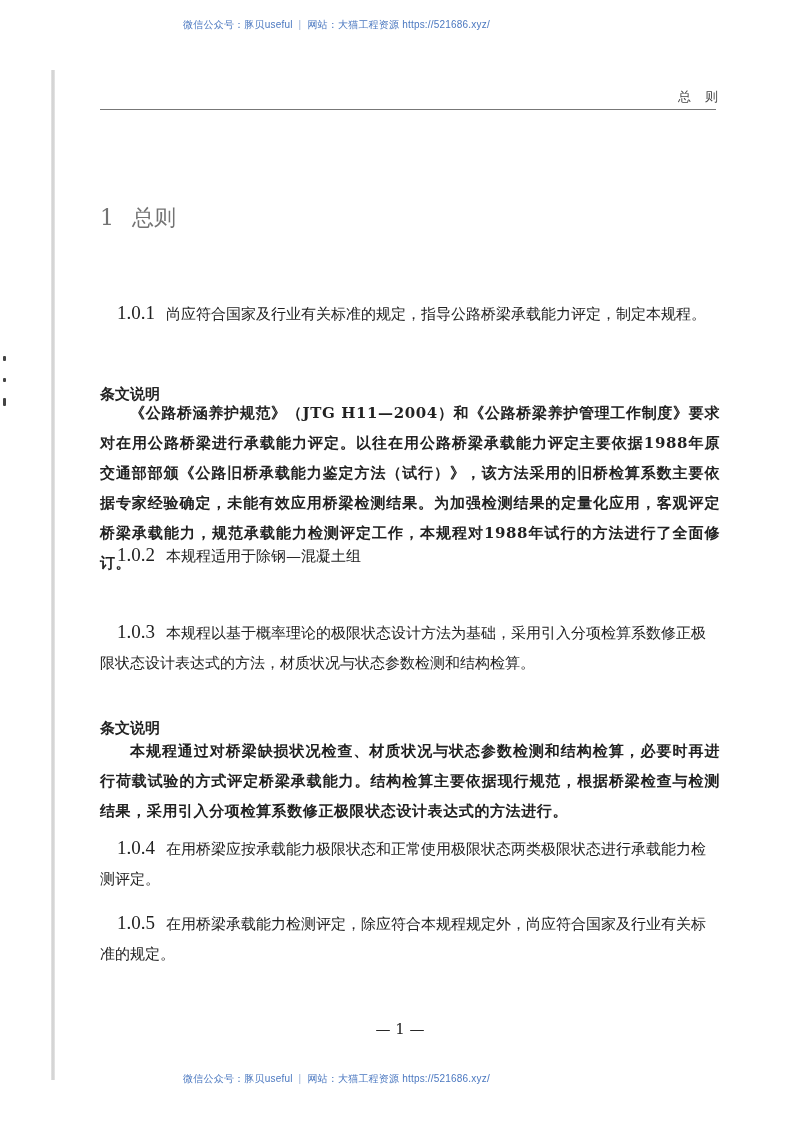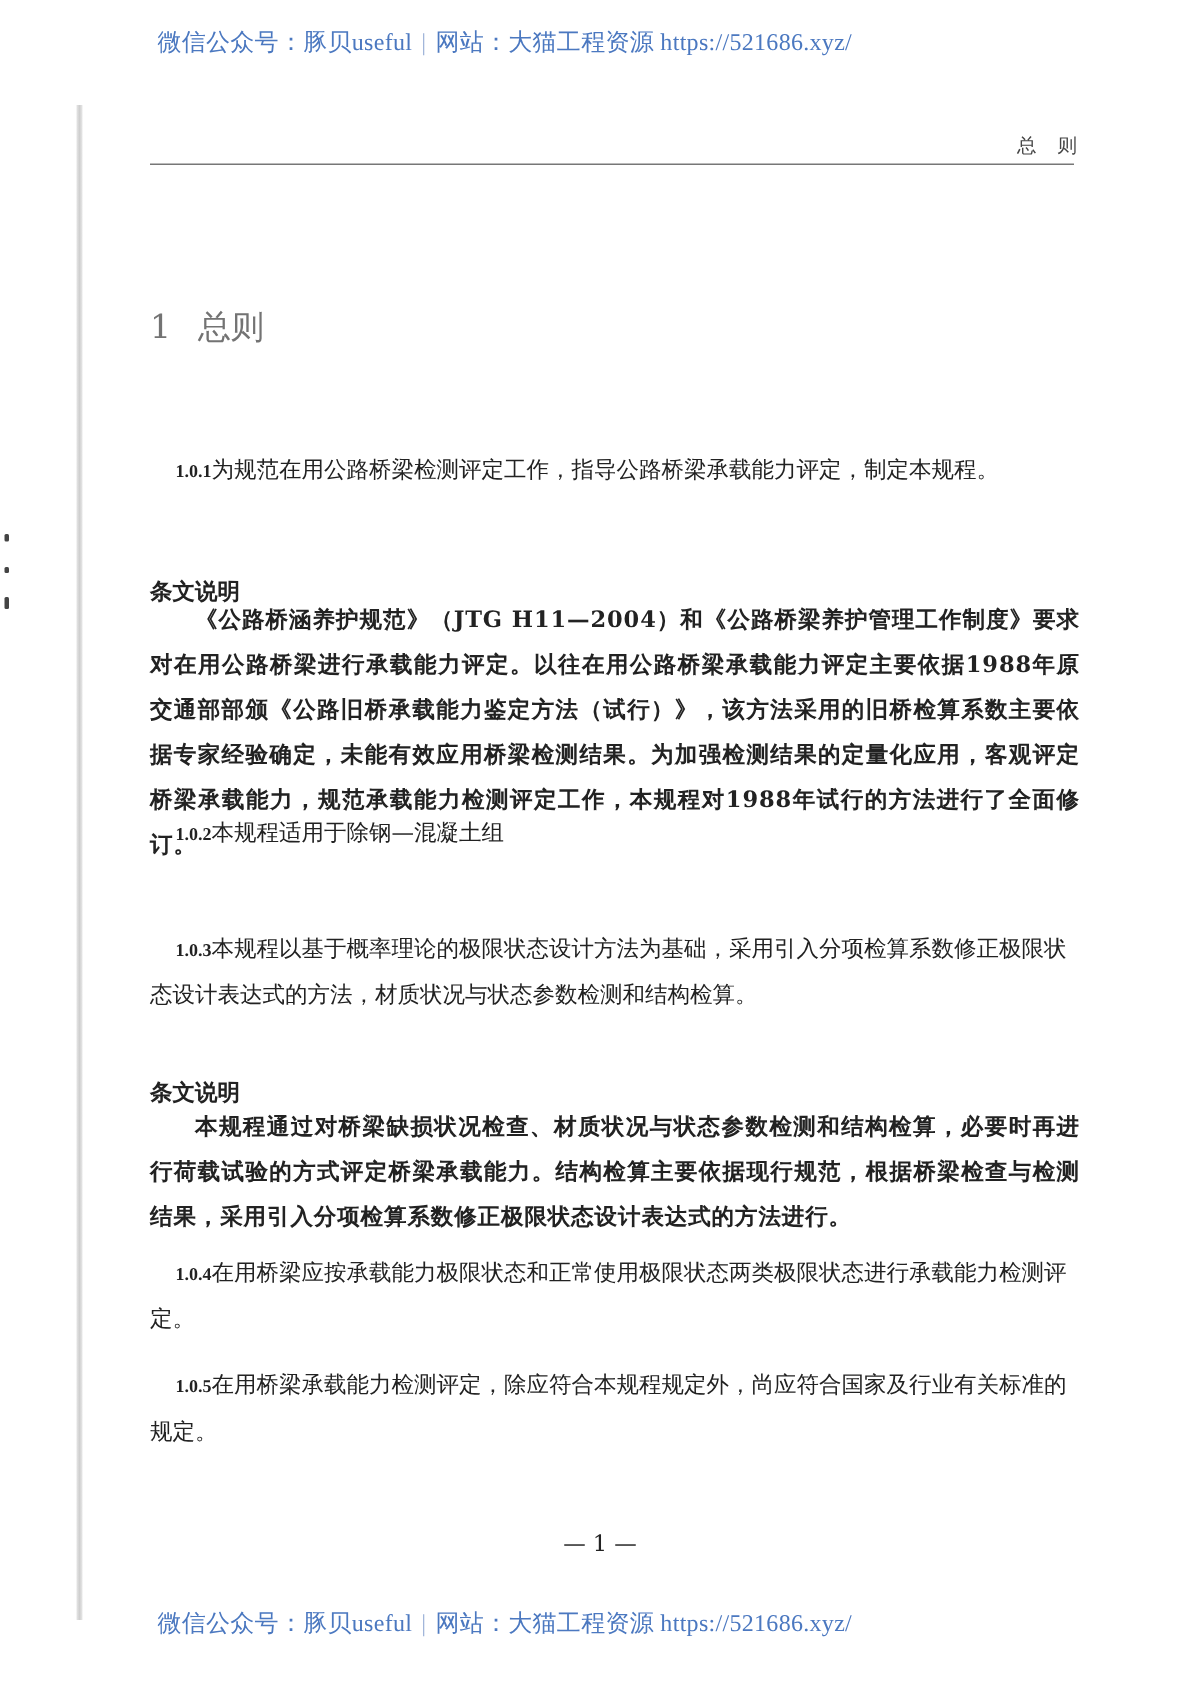--- a/index.html
+++ b/index.html
@@ -13,24 +13,24 @@
       position: relative;
       overflow: hidden;
       font-family: "DejaVu Serif", "Liberation Serif", serif;
       color: #1e1e1e;
     }
     .watermark {
       position: absolute;
       left: 0;
       width: 673px;
       text-align: center;
-      font-size: 16px;
+      font-size: 10px;
       color: #4b78c0;
       letter-spacing: 0.2px;
-      font-family: Liberation Serif, serif;
+      font-family: Liberation Sans, sans-serif;
     }
     .watermark .sep {
       color: #9db2d8;
       margin: 0 6px;
     }
     .wm-top { top: 18px; }
     .wm-bottom { top: 1072px; }
     .spine-line {
       position: absolute;
       left: 51px;
@@ -79,25 +79,25 @@
     .chapter-title .num { margin-right: 18px; }
     .block {
       position: absolute;
       left: 100px;
       width: 620px;
       font-size: 15px;
       line-height: 30px;
       color: #222;
     }
     .clause-num {
-      font-weight: bold;
+      font-weight: normal;
       margin-left: 17px;
-      margin-right: 0;
+      margin-right: 11px;
       font-family: "Liberation Serif", "DejaVu Serif", serif;
-      font-size: 12px;
+      font-size: 19px;
     }
     .heading-note {
       position: absolute;
       left: 100px;
       font-size: 15px;
       font-weight: bold;
       color: #222;
       font-family: "DejaVu Sans", "Liberation Sans", sans-serif;
       margin-top: 28px;
     }
@@ -132,21 +132,21 @@
 </div>
 
 <div class="running-head">总则</div>
 <div class="head-rule"></div>
 
 <div class="chapter-title">
   <span class="num">1</span><span>总则</span>
 </div>
 
 <div class="block" style="top:298px;">
-  <span class="clause-num">1.0.1</span><span>为规范在用公路桥梁检测评定工作，指导公路桥梁承载能力评定，制定本规程。</span>
+  <span class="clause-num">1.0.1</span><span>尚应符合国家及行业有关标准的规定，指导公路桥梁承载能力评定，制定本规程。</span>
 </div>
 
 <div class="heading-note" style="top:357px;">条文说明</div>
 <div class="block para" style="top:398px;">《公路桥涵养护规范》（JTG H11—2004）和《公路桥梁养护管理工作制度》要求对在用公路桥梁进行承载能力评定。以往在用公路桥梁承载能力评定主要依据1988年原交通部部颁《公路旧桥承载能力鉴定方法（试行）》，该方法采用的旧桥检算系数主要依据专家经验确定，未能有效应用桥梁检测结果。为加强检测结果的定量化应用，客观评定桥梁承载能力，规范承载能力检测评定工作，本规程对1988年试行的方法进行了全面修订。</div>
 
 <div class="block" style="top:540px;">
   <div><span class="clause-num">1.0.2</span><span>本规程适用于除钢—混凝土组</span></div>
 </div>
 
 <div class="block" style="top:617px;">

